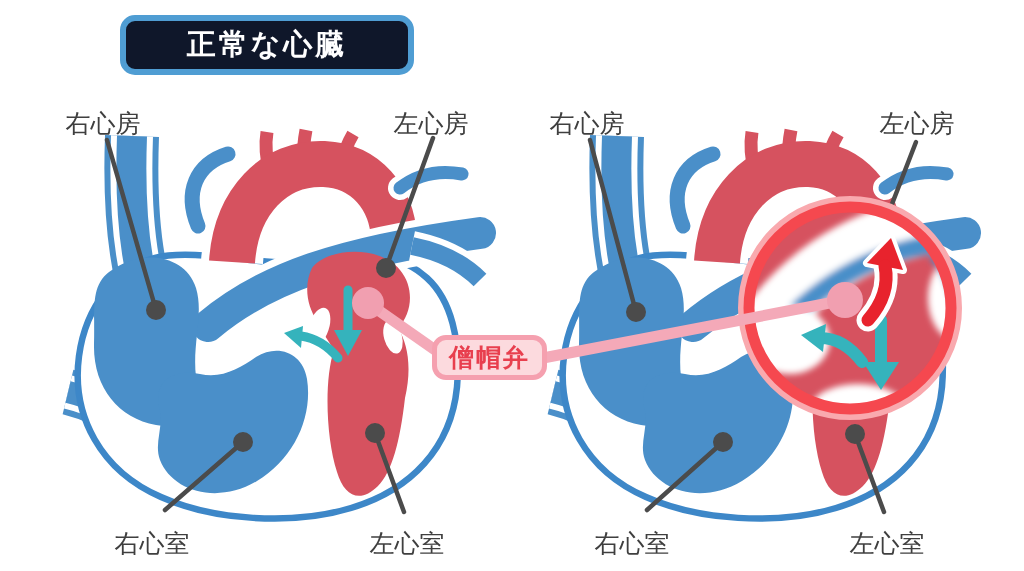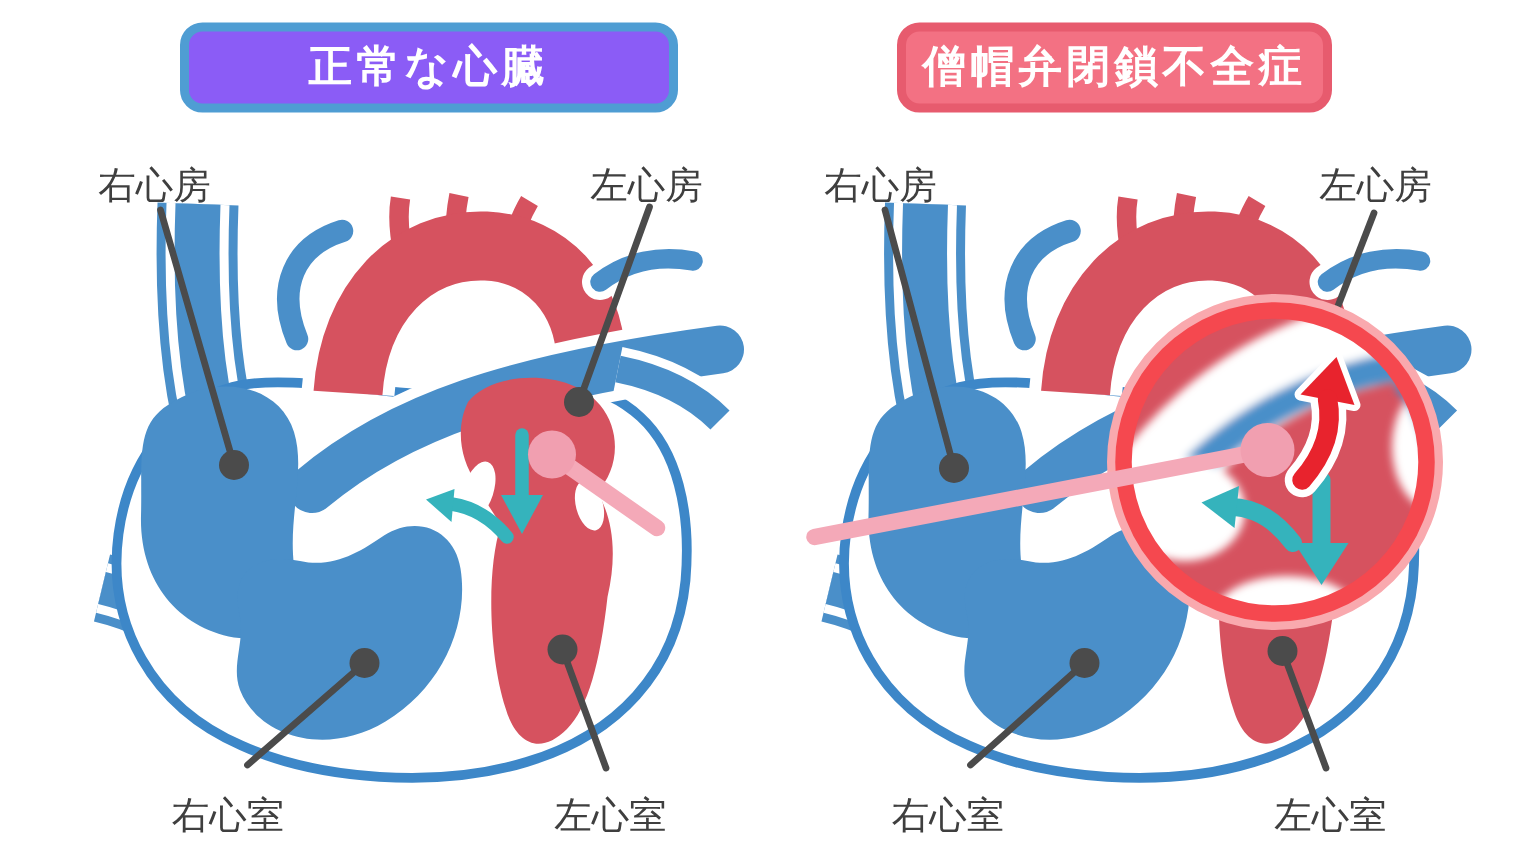--- a/index.html
+++ b/index.html
@@ -7,21 +7,21 @@
     position:relative;width:1024px;height:571px;background:#ffffff;overflow:hidden;
     font-family:"DejaVu Sans","Liberation Sans",sans-serif;
   }
   #stage svg{position:absolute;left:0;top:0;}
   .hdr{
     position:absolute;top:15px;height:60px;box-sizing:border-box;
     display:flex;align-items:center;justify-content:center;
     border-radius:15px;color:#ffffff;font-weight:bold;font-size:29px;letter-spacing:3px;
     z-index:5;
   }
-  .hdr-blue{left:120px;width:332px;background:#8b5cf6;border:6px solid #4f9dd3;}
+  .hdr-blue{left:120px;width:294px;background:#0f172a;border:6px solid #4f9dd3;}
   .hdr-red{left:598px;width:290px;background:#f37183;border:6px solid #e75b6e;}
   .lbl{
     position:absolute;transform:translateX(-50%);
     font-size:25px;color:#3f3f3f;white-space:nowrap;z-index:5;
   }
   .mitral-box{
     position:absolute;left:432px;top:335px;width:115px;height:45px;box-sizing:border-box;
     background:#fcdade;border:5px solid #f5a0af;border-radius:14px;
     display:flex;align-items:center;justify-content:center;
     color:#e83f4e;font-weight:bold;font-size:25px;letter-spacing:2px;z-index:6;
@@ -161,26 +161,26 @@
 
     <g>
       <line x1="438" y1="352" x2="368" y2="303" stroke="#f4a9b8" stroke-width="11" stroke-linecap="round"></line>
       <line x1="543" y1="358" x2="845" y2="300" stroke="#f4a9b8" stroke-width="11" stroke-linecap="round"></line>
       <circle cx="368" cy="303" r="16" fill="#f19fb0"></circle>
       <circle cx="845" cy="300" r="18" fill="#f19fb0"></circle>
     </g>
   </svg>
 
   <div class="hdr hdr-blue">正常な心臓</div>
-  <div class="hdr hdr-red">僧帽弁閉鎖不全症</div>
 
   <div class="lbl" style="left:103px;top:107px">右心房</div>
   <div class="lbl" style="left:431px;top:107px">左心房</div>
   <div class="lbl" style="left:152px;top:527px">右心室</div>
   <div class="lbl" style="left:407px;top:527px">左心室</div>
 
   <div class="lbl" style="left:587px;top:107px">右心房</div>
   <div class="lbl" style="left:917px;top:107px">左心房</div>
   <div class="lbl" style="left:632px;top:527px">右心室</div>
   <div class="lbl" style="left:887px;top:527px">左心室</div>
 
+  <div class="mitral-box">僧帽弁</div>
 
 </div>
 
 </body></html>

